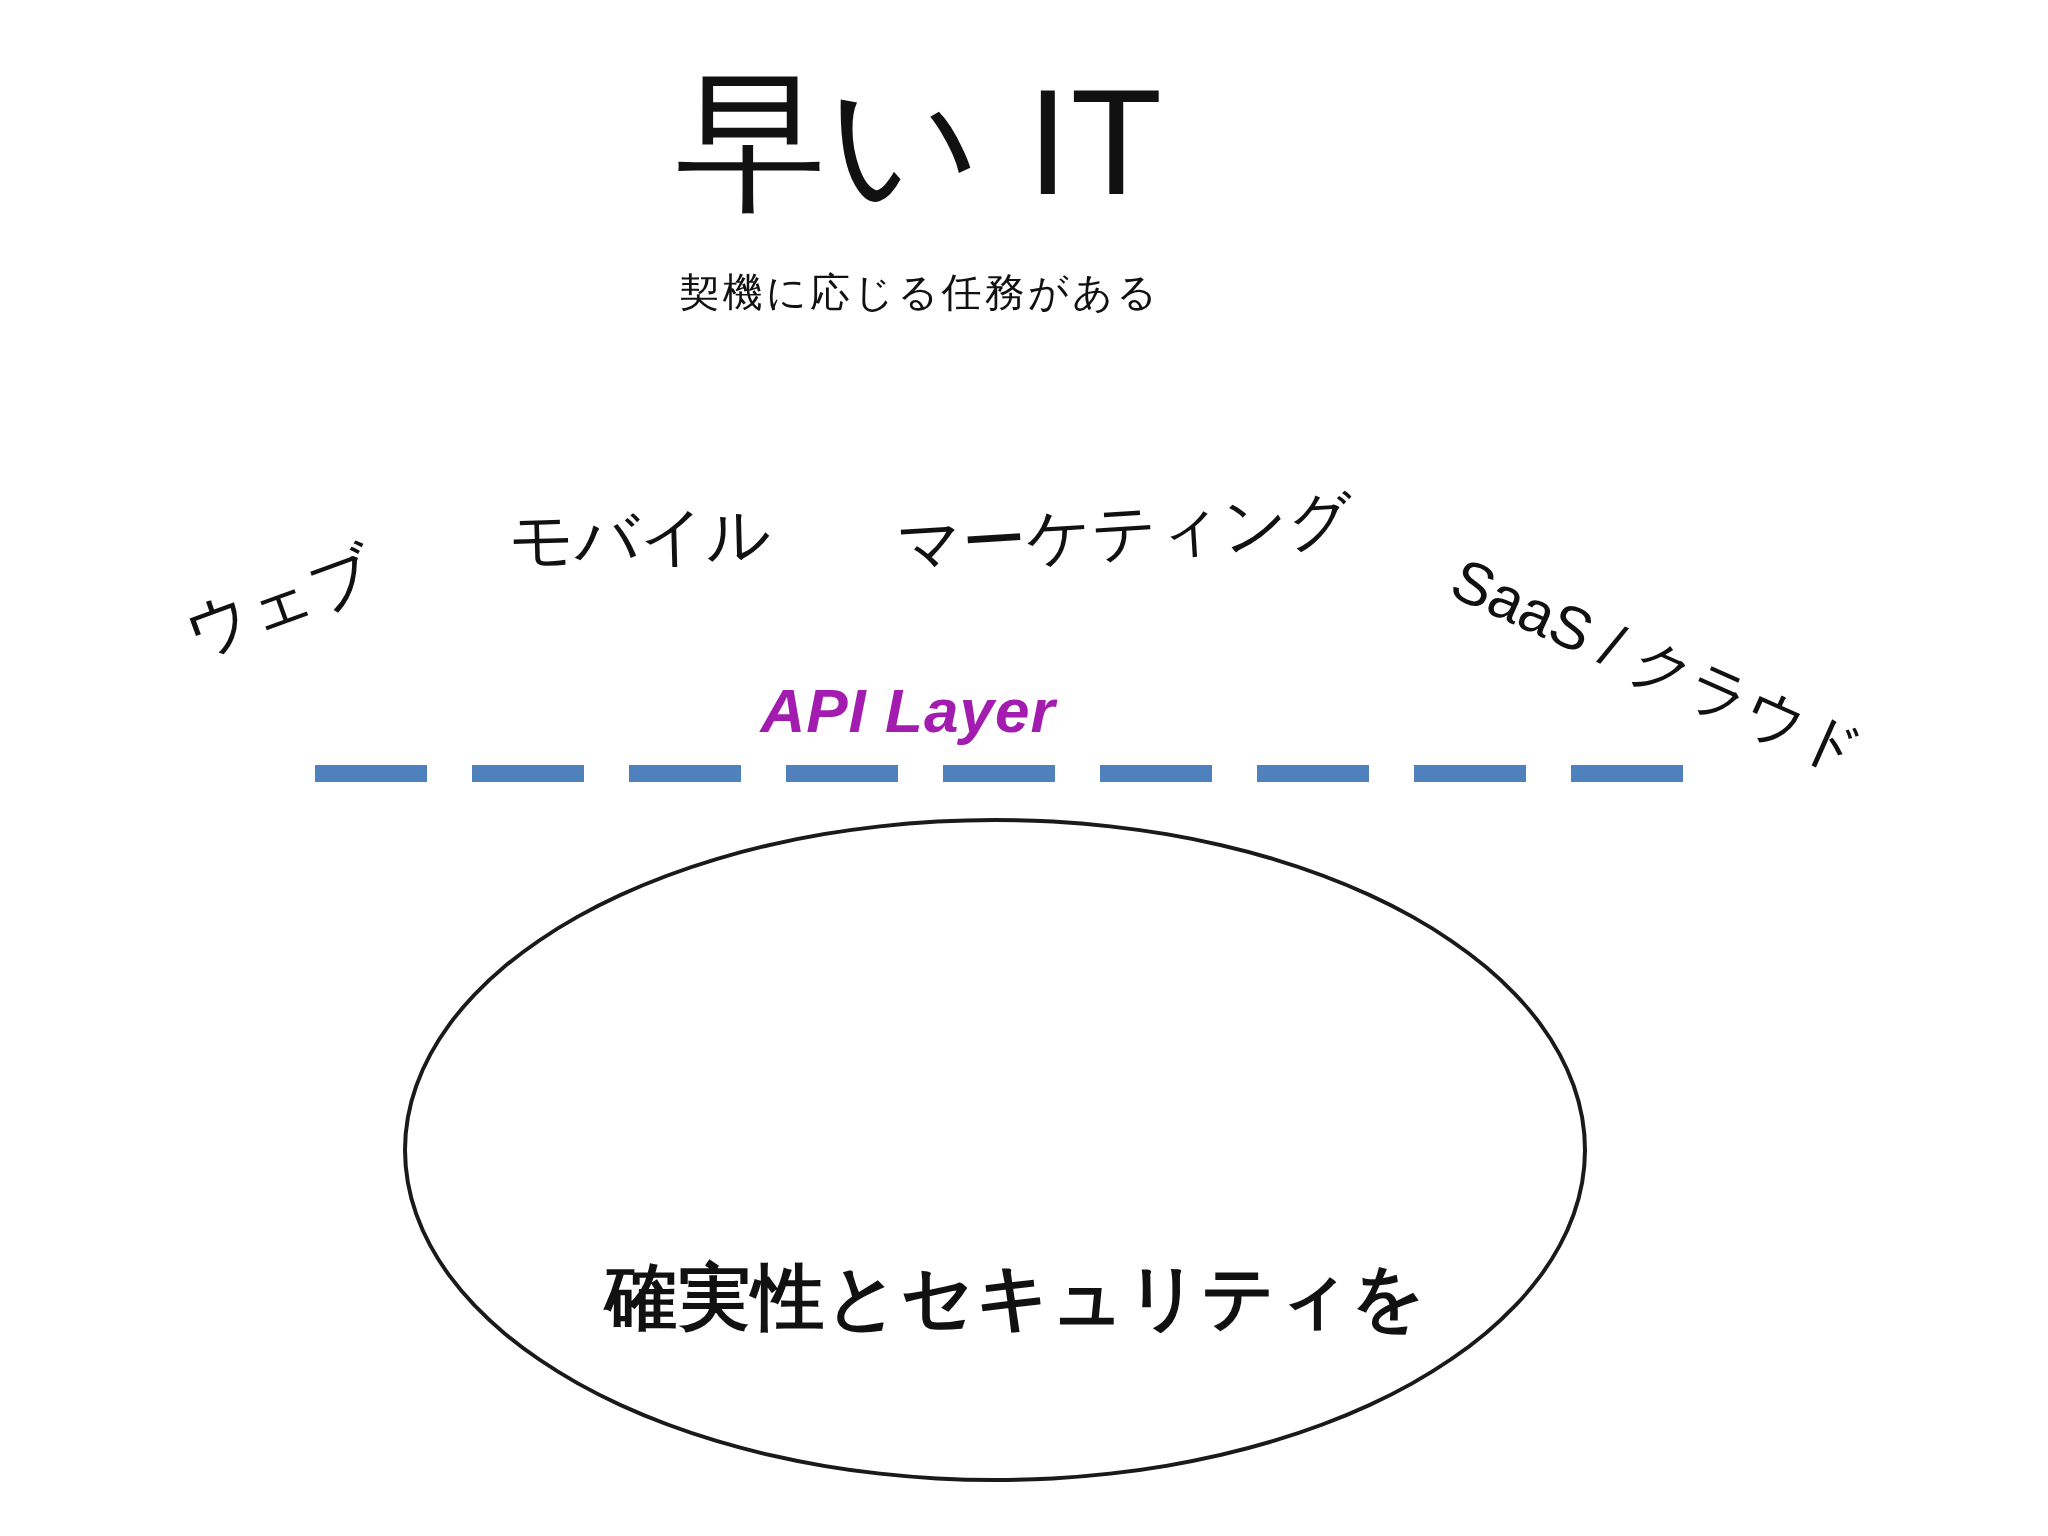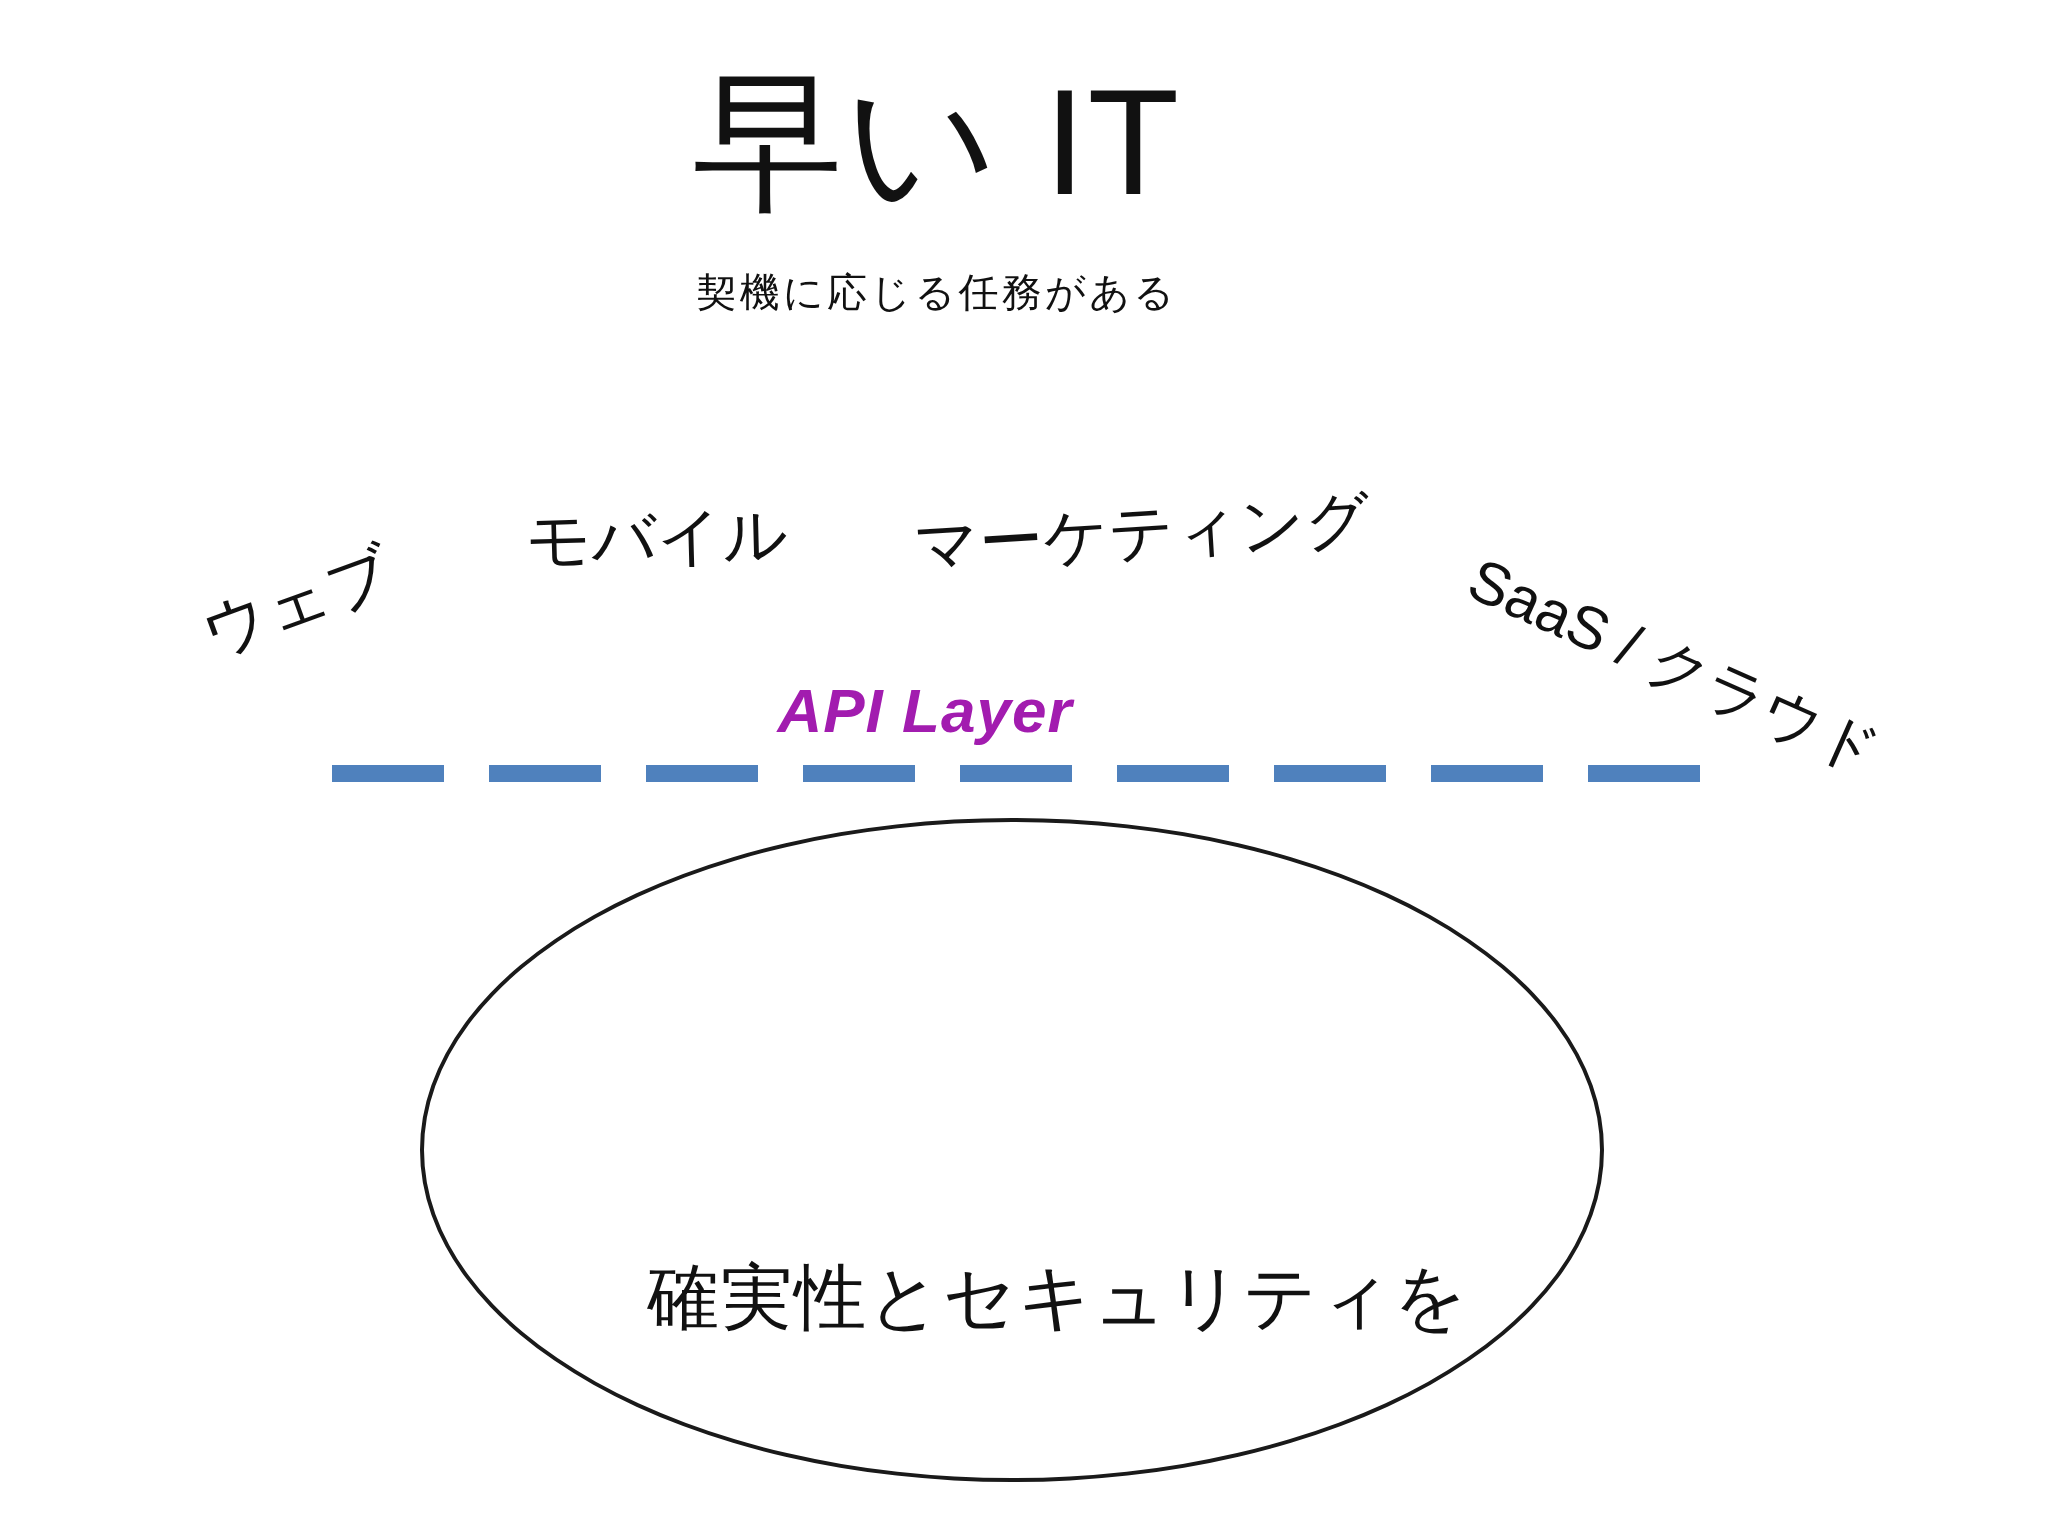--- a/index.html
+++ b/index.html
@@ -8,21 +8,20 @@
     background: #ffffff;
   }
   .slide {
     position: relative;
     width: 1908px;
     height: 1536px;
     background: #ffffff;
     overflow: hidden;
     font-family: "Liberation Sans", "DejaVu Sans", sans-serif;
     color: #111111;
-    margin-left: 17px;
   }
   .abs-center {
     position: absolute;
     transform: translate(-50%, -50%);
     white-space: nowrap;
   }
   .title {
     left: 920px;
     top: 145px;
     font-size: 150px;
@@ -101,24 +100,24 @@
     letter-spacing: 2px;
   }
   .core-budget {
     left: 985px;
     top: 1148px;
     font-size: 72px;
     font-weight: 500;
     letter-spacing: 0.04em;
   }
   .core-mission {
-    left: 1041px;
+    left: 1016px;
     top: 1297px;
     font-size: 72px;
-    font-weight: 400;
+    font-weight: 700;
     line-height: 1.28;
     text-align: center;
     letter-spacing: 0.02em;
   }
 </style>
 </head>
 <body>
 
 <div class="slide">
 

